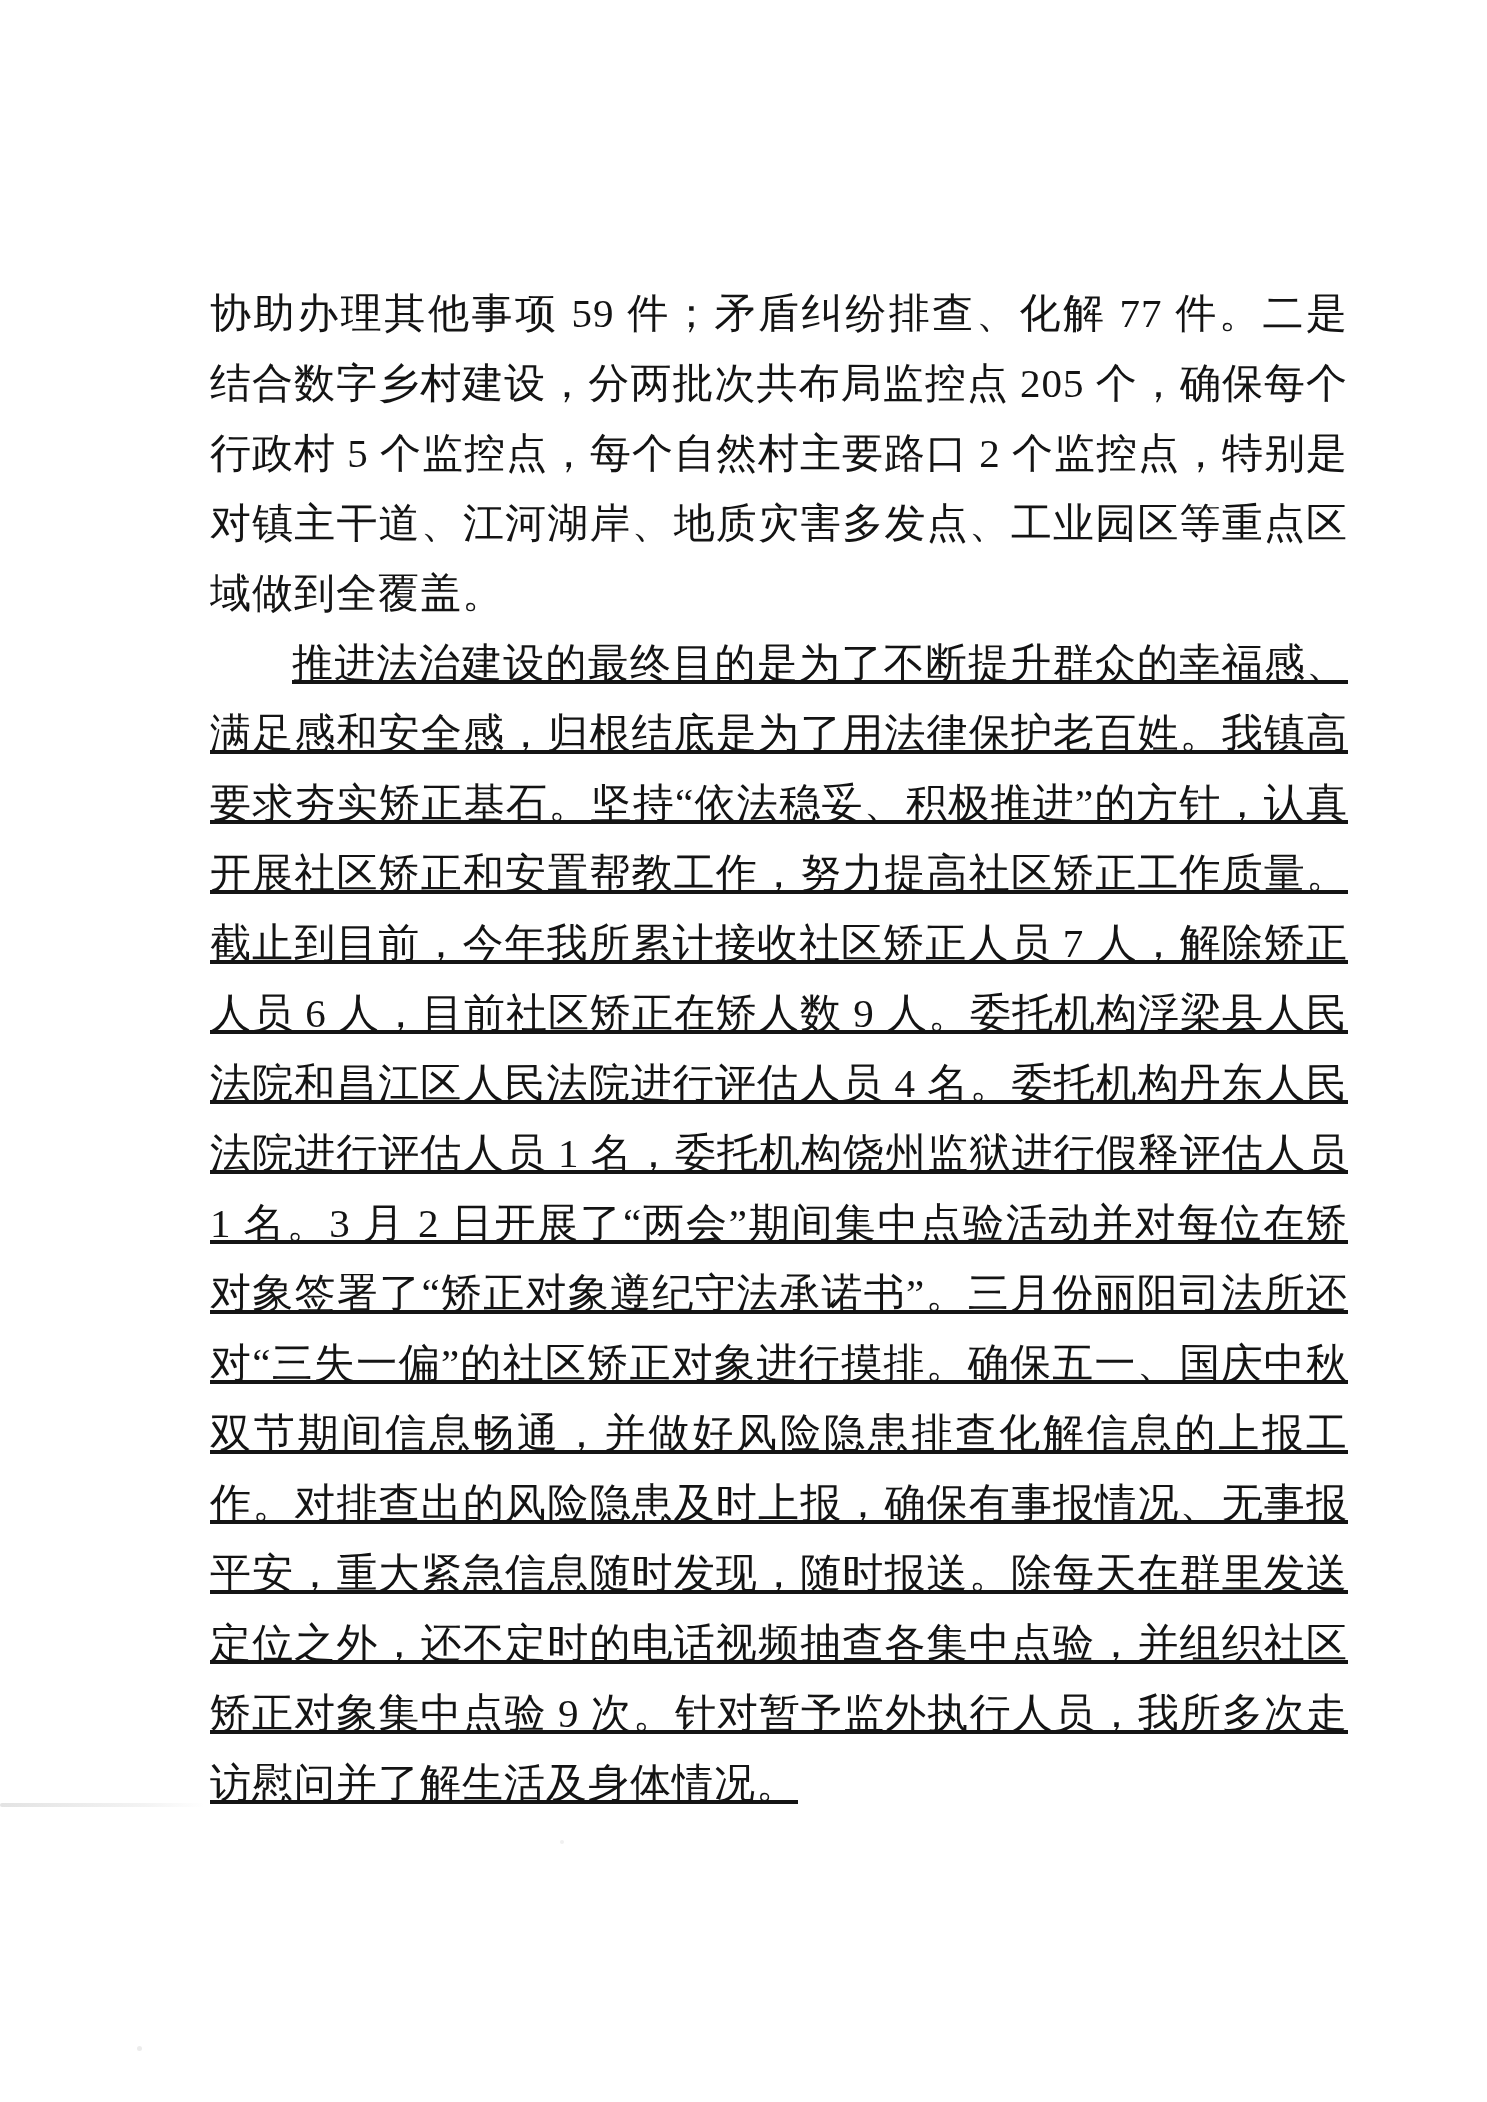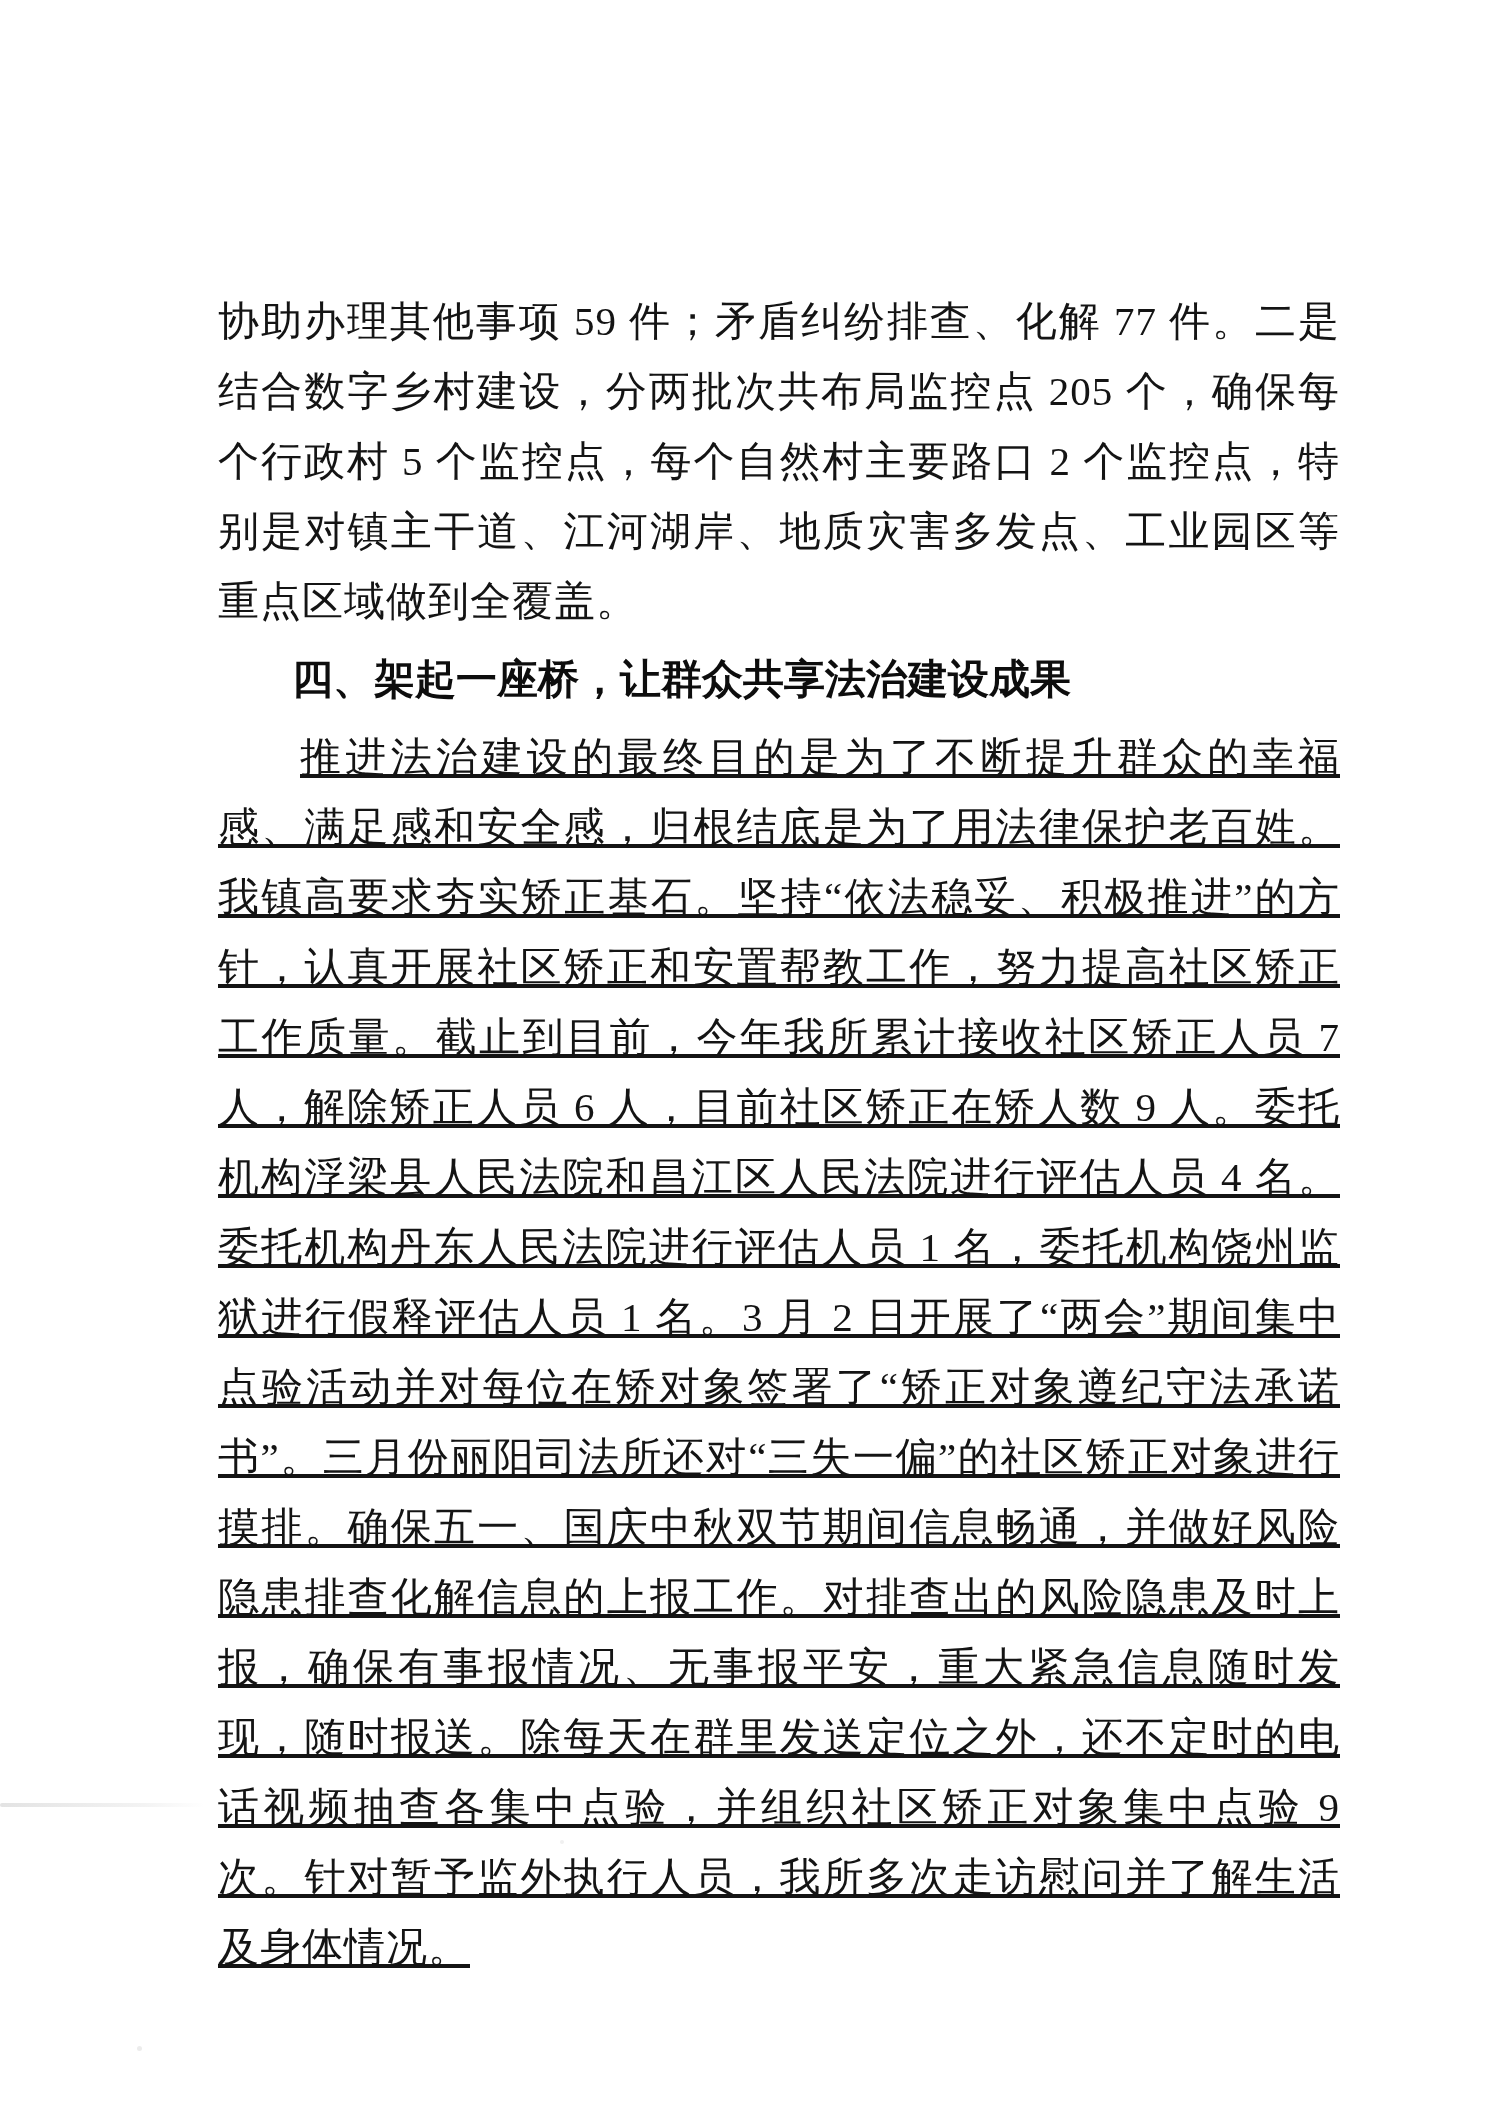--- a/index.html
+++ b/index.html
@@ -25,21 +25,21 @@
     top: 278px;
     width: 1138px;
     color: #141414;
     font-size: 41px;
     line-height: 70px;
     text-align: justify;
     text-justify: inter-character;
     letter-spacing: 1px;
   }
   .para {
-    margin: 8px;
+    margin: 0;
   }
   .para.indent {
     text-indent: 2em;
     text-decoration: underline;
   }
   .heading {
     margin: 0;
     text-indent: 2em;
     font-family: "Liberation Sans", "DejaVu Sans", sans-serif;
     font-weight: bold;
@@ -77,19 +77,18 @@
     background: #f0f0f0;
     border-radius: 50%;
   }
 </style>
 </head>
 <body>
 
 <div class="page">
   <div class="text-block">
     <p class="para">协助办理其他事项 59 件；矛盾纠纷排查、化解 77 件。二是结合数字乡村建设，分两批次共布局监控点 205 个，确保每个行政村 5 个监控点，每个自然村主要路口 2 个监控点，特别是对镇主干道、江河湖岸、地质灾害多发点、工业园区等重点区域做到全覆盖。</p>
-    <h2 class="heading">四、架起一座桥，让群众共享法治建设成果</h2>
     <p class="para indent">推进法治建设的最终目的是为了不断提升群众的幸福感、满足感和安全感，归根结底是为了用法律保护老百姓。我镇高要求夯实矫正基石。坚持“依法稳妥、积极推进”的方针，认真开展社区矫正和安置帮教工作，努力提高社区矫正工作质量。截止到目前，今年我所累计接收社区矫正人员 7 人，解除矫正人员 6 人，目前社区矫正在矫人数 9 人。委托机构浮梁县人民法院和昌江区人民法院进行评估人员 4 名。委托机构丹东人民法院进行评估人员 1 名，委托机构饶州监狱进行假释评估人员 1 名。3 月 2 日开展了“两会”期间集中点验活动并对每位在矫对象签署了“矫正对象遵纪守法承诺书”。三月份丽阳司法所还对“三失一偏”的社区矫正对象进行摸排。确保五一、国庆中秋双节期间信息畅通，并做好风险隐患排查化解信息的上报工作。对排查出的风险隐患及时上报，确保有事报情况、无事报平安，重大紧急信息随时发现，随时报送。除每天在群里发送定位之外，还不定时的电话视频抽查各集中点验，并组织社区矫正对象集中点验 9 次。针对暂予监外执行人员，我所多次走访慰问并了解生活及身体情况。</p>
   </div>
   <div class="scan-streak"></div>
   <div class="speck-1"></div>
   <div class="speck-2"></div>
 </div>
 
 </body></html>

